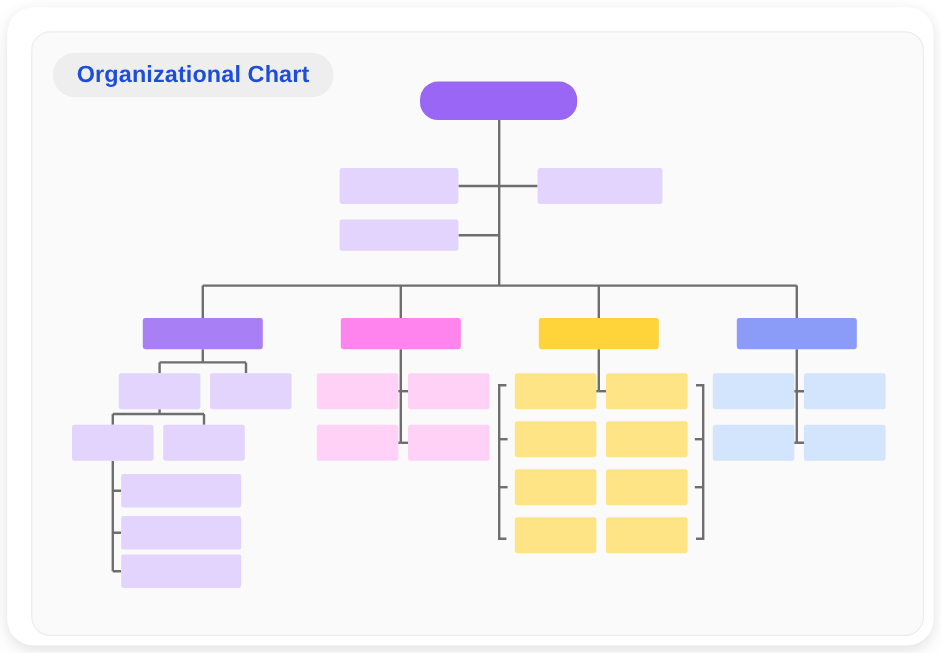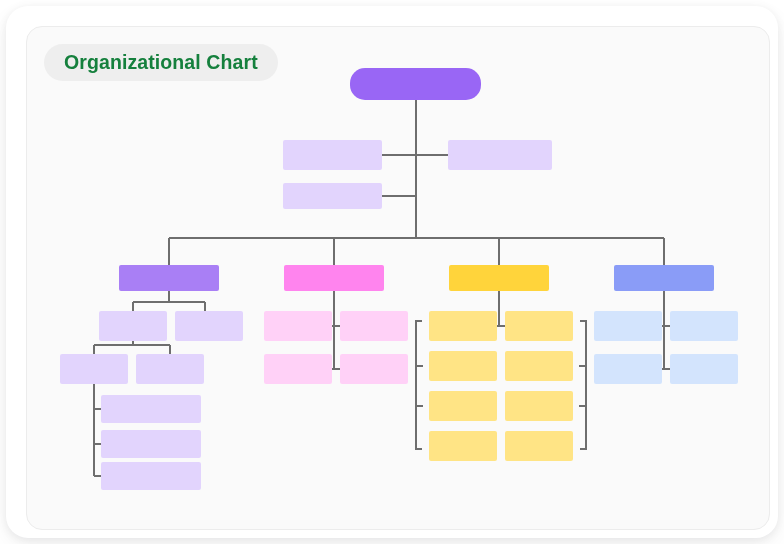--- a/index.html
+++ b/index.html
@@ -53,21 +53,21 @@
     padding: 0 20px;
     display: flex;
     align-items: center;
     background: #eeeeee;
     border-radius: 19px;
     z-index: 4;
   }
   #title-chip .title-text {
     font-size: 19.5px;
     font-weight: 600;
-    color: #15803d;
+    color: #1d4ed8;
     letter-spacing: 0.1px;
     white-space: nowrap;
   }
   
   #links {
     position: absolute;
     left: 0;
     top: 0;
     width: 784px;
     height: 544px;

